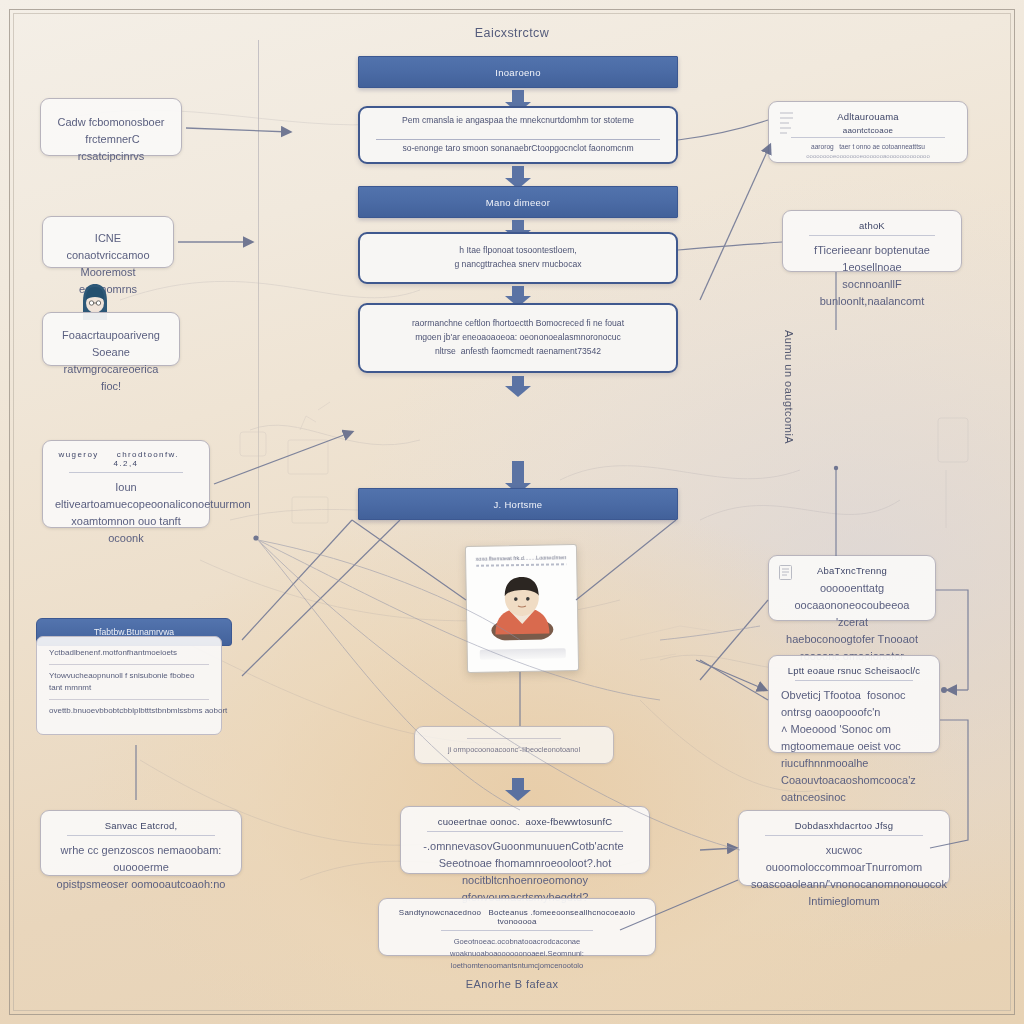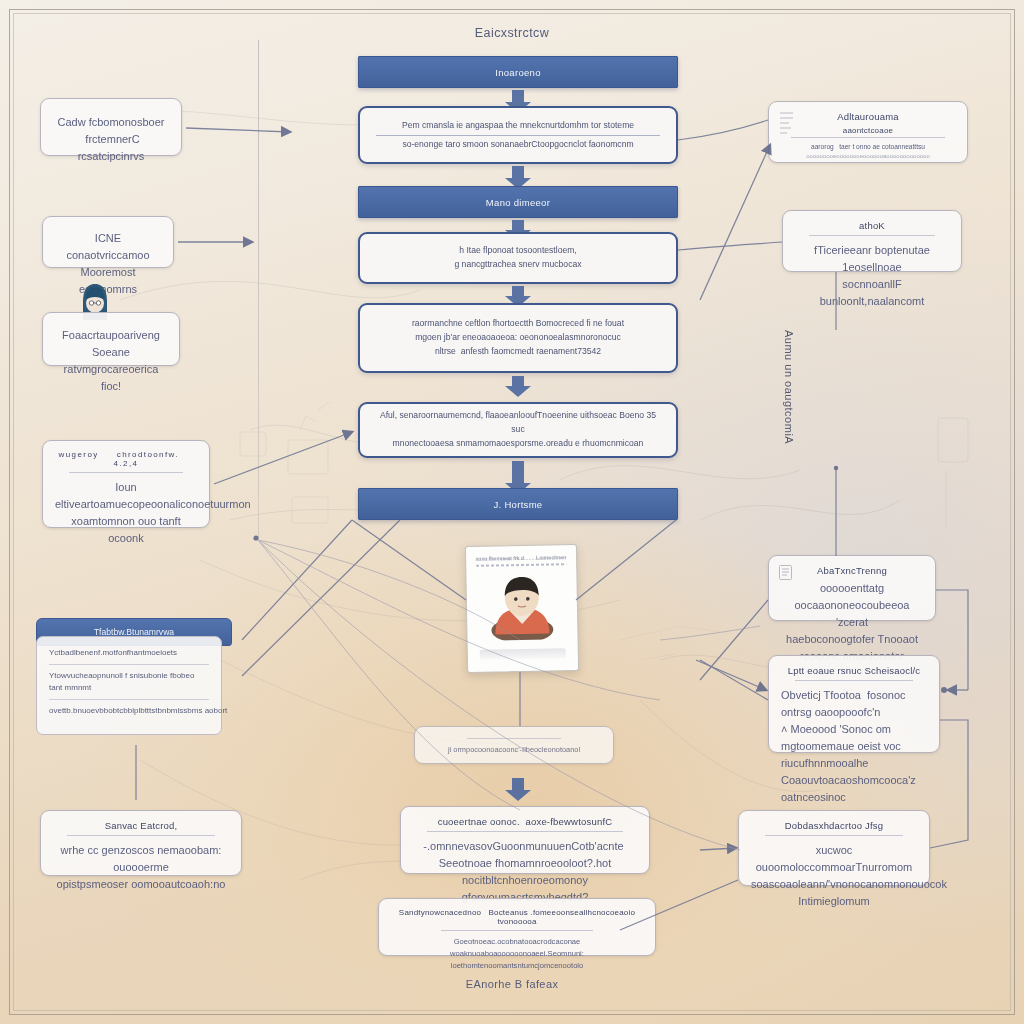--- a/index.html
+++ b/index.html
@@ -69,21 +69,21 @@
     background:#f7f6f4;border:2px solid #3f588e;border-radius:9px;
     box-shadow:0 2px 5px rgba(70,70,100,.2);
     box-sizing:border-box;
     display:flex;flex-direction:column;align-items:center;justify-content:center;
     padding:8px 16px;color:#4d5374;
   }
   .node .line{
     font-size:8.6px;line-height:1.6;text-align:center;filter:blur(.5px);
     width:100%;
   }
-  .node .line.under{border-bottom:1px solid #aeb2c6;padding-bottom:2px;margin-bottom:2px;}
+  .node .line.under{border-bottom:1px solid #aeb2c6;padding-bottom:11px;margin-bottom:2px;}
 
   
   .arrow{position:absolute;width:12px;background:#4f6aa0;opacity:.92;}
   .arrow:after{
     content:"";position:absolute;left:-7px;bottom:-9px;
     border-left:13px solid transparent;border-right:13px solid transparent;
     border-top:11px solid #4f6aa0;
   }
 
   
@@ -210,24 +210,20 @@
   </div>
   <div class="arrow" style="left:512px;top:286px;height:12px;"></div>
 
   <div class="node" style="top:303px;height:70px;">
     <div class="line">raormanchne ceftlon fhortoectth Bomocreced fi ne&nbsp;fouat</div>
     <div class="line">mgoen jb'ar eneoaoaoeoa: oeononoealasmnoronocuc</div>
     <div class="line">nltrse &nbsp;anfesth faomcmedt raenament73542</div>
   </div>
   <div class="arrow" style="left:512px;top:376px;height:12px;"></div>
 
-  <div class="node" style="top:402px;height:56px;">
-    <div class="line">Aful, senaroornaumemcnd, flaaoeanlooufTnoeenine uithsoeac&nbsp;Boeno 35 suc</div>
-    <div class="line">mnonectooaesa snmamomaoesporsme.oreadu e rhuomcnmicoan</div>
-  </div>
   <div class="arrow" style="left:512px;top:461px;height:24px;"></div>
 
   <div class="bar" style="top:488px;">J. Hortsme</div>
 
   <div class="card" style="left:40px;top:98px;width:142px;height:58px;">
     <div class="bdy" style="padding-top:6px;">Cadw fcbomonosboer &nbsp;frctemnerC</div>
     <div class="bdy">rcsatcipcinrvs</div>
   </div>
 
   <div class="card" style="left:42px;top:216px;width:132px;height:52px;">
@@ -303,21 +299,21 @@
 
   <div class="card" style="left:768px;top:655px;width:172px;height:98px;">
     <div class="ttl">Lptt eoaue rsnuc Scheisaocl/c</div>
     <div class="rule"></div>
     <div class="bdy left">Obveticj Tfootoa&nbsp; fosonoc ontrsg oaoopooofc'n</div>
     <div class="bdy left">˄ Moeoood 'Sonoc om mgtoomemaue oeist voc</div>
     <div class="bdy left">riucufhnnmooalhe</div>
     <div class="bdy left">Coaouvtoacaoshomcooca'z oatnceosinoc</div>
   </div>
 
-  <div class="card" style="left:738px;top:810px;width:192px;height:76px;">
+  <div class="card" style="left:738px;top:810px;width:212px;height:76px;">
     <div class="ttl">Dobdasxhdacrtoo Jfsg</div>
     <div class="rule"></div>
     <div class="bdy">xucwoc ouoomoloccommoarTnurromom</div>
     <div class="bdy">soascoaoleann/'vnonocanomnonouocok</div>
     <div class="bdy">Intimieglomum</div>
   </div>
 
   <div class="person-card">
     <div class="cap">xoxo.fbemoeat frk.d........Looneclrnen</div>
     <div class="cap2"></div>

